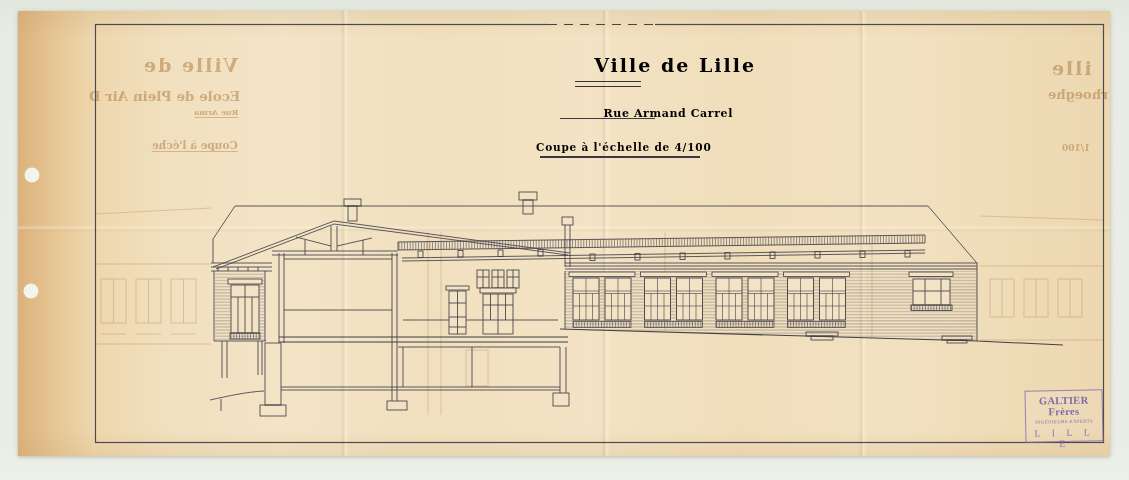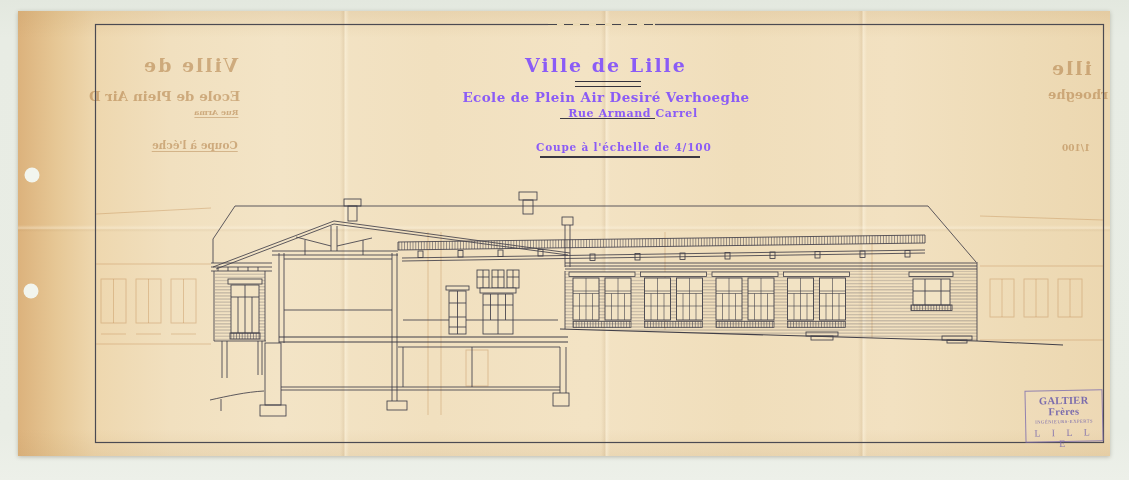--- a/index.html
+++ b/index.html
@@ -12,21 +12,21 @@
   .paper{position:absolute;left:18px;top:11px;width:1092px;height:445px;
      background:
        linear-gradient(180deg, rgba(190,150,95,.18) 0%, rgba(190,150,95,0) 6%, rgba(190,150,95,0) 94%, rgba(190,150,95,.15) 100%),
        linear-gradient(90deg,#dcb27c 0%, #e6c795 3.5%, #eed7ae 7%, #f1e0bf 14%, #f3e4c6 24%, #f1e0bf 38%, #f3e3c4 52%, #f0debb 66%, #f2e1c1 80%, #eedbb6 92%, #ecd7b0 100%);
      box-shadow:0 1px 4px rgba(60,50,30,.28);}
   .crease-v{position:absolute;top:11px;height:445px;width:9px;
      background:linear-gradient(90deg,rgba(140,100,50,0) 0%,rgba(140,100,50,.10) 40%,rgba(255,248,230,.40) 60%,rgba(140,100,50,0) 100%);}
   .crease-h{position:absolute;left:18px;width:1092px;height:7px;
      background:linear-gradient(180deg,rgba(140,100,50,0) 0%,rgba(255,248,232,.35) 45%,rgba(140,100,50,.08) 70%,rgba(140,100,50,0) 100%);}
   
-  .t{position:absolute;color:#8b5cf6;text-align:center;white-space:nowrap;}
+  .t{position:absolute;color:#000000;text-align:right;white-space:nowrap;}
   .t-city{left:456px;top:54px;width:300px;font-size:19px;font-weight:bold;letter-spacing:2px;}
   .rule-double{position:absolute;left:575px;top:81px;width:66px;height:4px;
      border-top:1.6px solid #34313b;border-bottom:1.6px solid #34313b;}
   .t-school{left:446px;top:89px;width:320px;font-size:13.5px;font-weight:bold;letter-spacing:.4px;}
   .t-street{left:533px;top:107px;width:200px;font-size:11px;font-weight:bold;letter-spacing:.6px;
      border:none;}
   .street-rule{position:absolute;left:560px;top:118px;width:95px;height:1px;background:#3c3942;}
   .t-caption{left:536px;top:141px;width:170px;font-size:10.5px;font-weight:bold;letter-spacing:.8px;}
   .caption-rule{position:absolute;left:540px;top:156px;width:160px;height:1.8px;background:#3a3740;}
   
@@ -222,21 +222,20 @@
           <rect x="811" y="336" width="22" height="4"></rect>
         <rect x="942" y="336" width="30" height="4"></rect>
           <rect x="947" y="340" width="20" height="3"></rect>
         <path d="M560,329 L977,341 L1063,345" stroke-width="1.05"></path>
       </g>
     </g>
   </svg>
 
   <div class="t t-city">Ville de Lille</div>
   <div class="rule-double"></div>
-  <div class="t t-school">Ecole de Plein Air Desiré Verhoeghe</div>
   <div class="t t-street">Rue Armand Carrel</div>
   <div class="street-rule"></div>
   <div class="t t-caption">Coupe à l'échelle de 4/100</div>
   <div class="caption-rule"></div>
 
   <div class="stamp">
     <div class="s1">GALTIER Frères</div>
     <div class="s2">INGÉNIEURS-EXPERTS</div>
     <div class="s3">L I L L E</div>
   </div>

